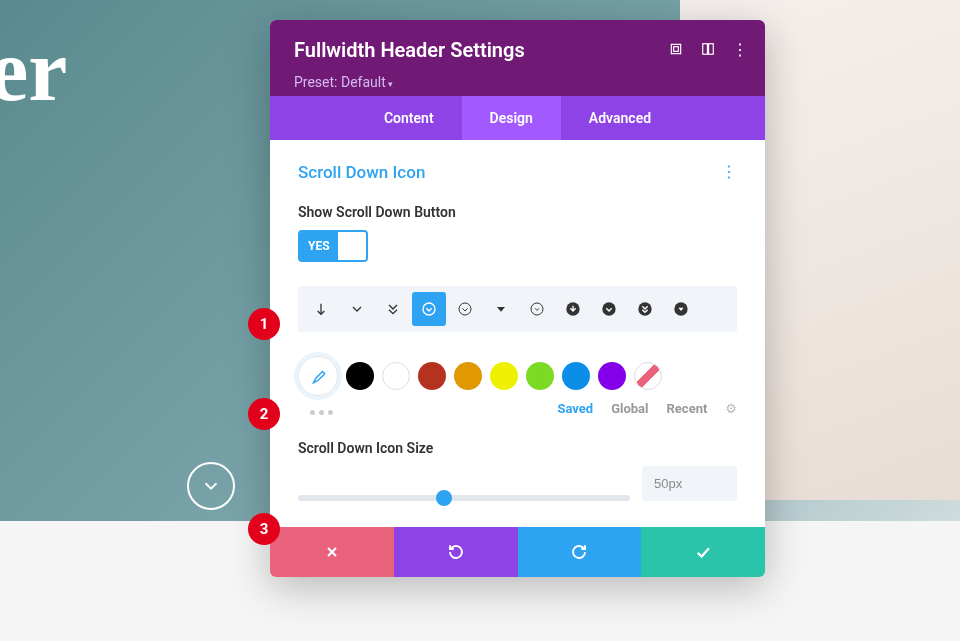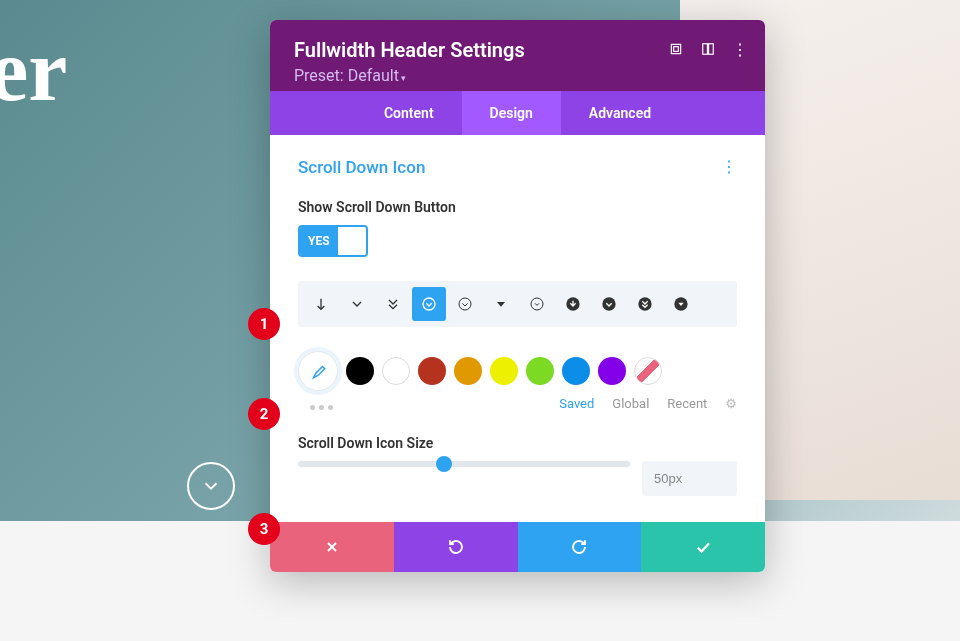--- a/index.html
+++ b/index.html
@@ -7,21 +7,21 @@
 .bg-layer { position: absolute; inset: 0; background: linear-gradient(135deg, #5a8a8f 0%, #7aa5aa 50%, #dde5e6 100%); }
 .bg-right { position: absolute; top: 0; right: 0; width: 280px; height: 500px; background: linear-gradient(160deg, #f5f0ed 0%, #e8ddd5 100%); }
 .bg-bottom { position: absolute; bottom: 0; left: 0; right: 0; height: 120px; background: #f5f5f5; }
 .big-text { position: absolute; left: -40px; top: 20px; font-size: 88px; font-weight: 700; color: #fff; font-family: Georgia, serif; }
 .scroll-circle { position: absolute; left: 187px; top: 462px; width: 48px; height: 48px; border: 2px solid #fff; border-radius: 50%; display: flex; align-items: center; justify-content: center; }
 .scroll-circle svg { width: 22px; height: 22px; stroke: #fff; stroke-width: 2; fill: none; }
 
 .modal { position: absolute; left: 270px; top: 20px; width: 495px; background: #fff; box-shadow: 0 10px 40px rgba(0,0,0,0.25); border-radius: 6px; overflow: hidden; }
 .modal-header { background: #701a75; color: #fff; padding: 18px 24px 6px; }
 .modal-title { font-size: 20px; font-weight: 600; }
-.modal-preset { font-size: 16px; color: #d4baf0; margin-top: 4px; cursor: pointer; }
+.modal-preset { font-size: 14px; color: #d4baf0; margin-top: 12px; cursor: pointer; }
 .modal-preset::after { content: " ▾"; font-size: 9px; }
 .header-icons { position: absolute; top: 22px; right: 18px; display: flex; gap: 18px; }
 .header-icons span { width: 14px; height: 14px; display: flex; align-items: center; justify-content: center; cursor: pointer; color: #fff; }
 
 .tabs { background: #8e43e7; display: flex; justify-content: center; }
 .tab { padding: 14px 28px; color: #fff; font-size: 14px; font-weight: 600; cursor: pointer; }
 .tab.active { background: #a259ff; }
 
 .panel { padding: 22px 28px 18px; background: #fff; position: relative; }
 .section-title { color: #2ea3f2; font-size: 17px; font-weight: 500; margin-bottom: 22px; display: flex; justify-content: space-between; align-items: flex-start; }
@@ -43,25 +43,25 @@
 .eyedrop { width: 40px; height: 40px; border-radius: 50%; border: 1px solid #e5e5e5; display: flex; align-items: center; justify-content: center; cursor: pointer; box-shadow: 0 0 0 4px #eaf4fd; }
 .eyedrop svg { width: 18px; height: 18px; stroke: #2ea3f2; fill: none; stroke-width: 2; }
 .swatch { width: 28px; height: 28px; border-radius: 50%; cursor: pointer; }
 .swatch.outline { border: 1px solid #ddd; background: #fff; }
 .swatch.striped { background: linear-gradient(135deg, #fff 40%, #e8637b 40%, #e8637b 60%, #fff 60%); border: 1px solid #ddd; }
 
 .color-dots { margin-top: 14px; display: flex; gap: 4px; padding-left: 12px; }
 .color-dots span { width: 5px; height: 5px; background: #ccc; border-radius: 50%; }
 
 .preset-row { display: flex; justify-content: flex-end; gap: 18px; margin-top: -14px; font-size: 13px; align-items: center; }
-.preset-row .link { color: #999; cursor: pointer; font-weight: 400; }
+.preset-row .link { color: #999; cursor: pointer; font-weight: 700; }
 .preset-row .link.active { color: #2ea3f2; }
 .preset-row .gear { color: #bbb; cursor: pointer; }
 
-.slider-row { display: flex; align-items: flex-start; gap: 12px; }
+.slider-row { display: flex; align-items: flex-end; gap: 12px; }
 .slider { flex: 1; position: relative; height: 6px; background: #e1e7ed; border-radius: 3px; cursor: pointer; }
 .slider-thumb { position: absolute; left: 44%; top: 50%; transform: translate(-50%, -50%); width: 16px; height: 16px; background: #2ea3f2; border-radius: 50%; }
 .slider-value { width: 95px; background: #f1f5f9; border: none; padding: 10px 12px; font-size: 13px; color: #888; border-radius: 3px; }
 
 .footer-btns { display: flex; height: 50px; }
 .footer-btn { flex: 1; display: flex; align-items: center; justify-content: center; cursor: pointer; color: #fff; font-size: 18px; }
 .fb-cancel { background: #e8637b; }
 .fb-undo { background: #8e43e7; }
 .fb-redo { background: #2ea3f2; }
 .fb-save { background: #29c4a9; }

